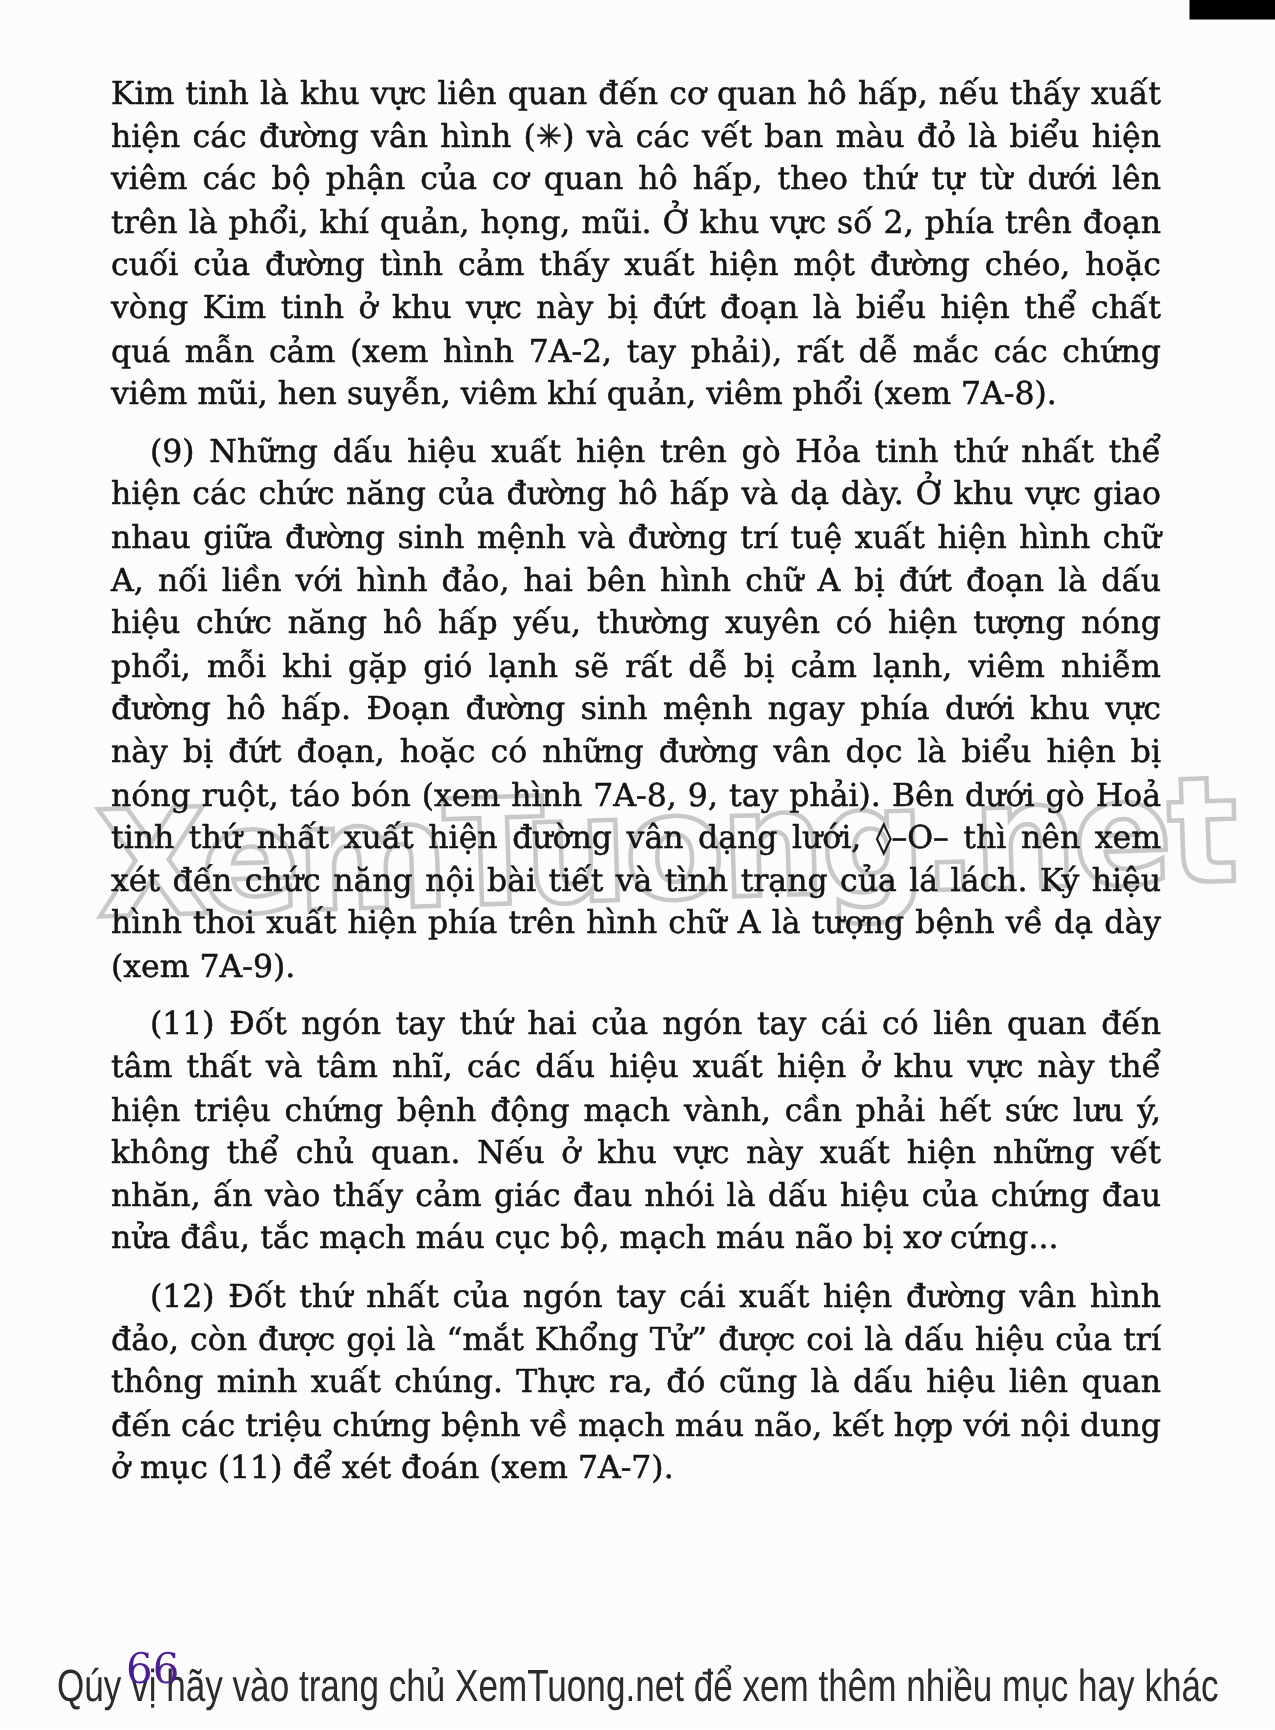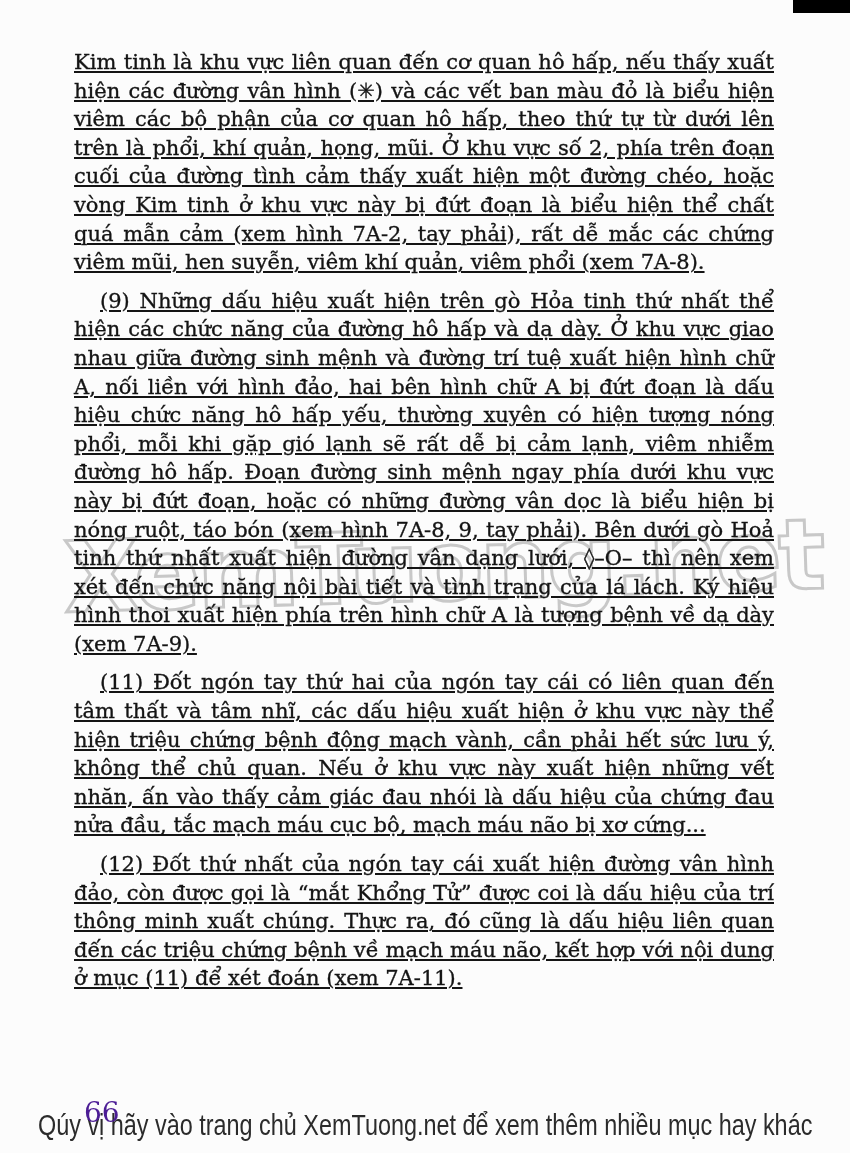--- a/index.html
+++ b/index.html
@@ -41,21 +41,20 @@
     z-index: 1;
     color: #141414;
     font-size: 21px;
     line-height: 28.6px;
     text-align: justify;
     -webkit-text-stroke: 0.35px #141414;
   }
   .text-block p {
     margin: 0 0 10px 0;
     padding: 0;
-    text-decoration: underline;
   }
   .text-block p.indent {
     text-indent: 26px;
   }
   .page-number {
     position: absolute;
     left: 84px;
     top: 1096px;
     z-index: 3;
     font-family: "DejaVu Serif", serif;
@@ -91,20 +90,20 @@
 <div class="page">
 
   <div class="scan-artifact"></div>
 
   <div class="watermark">XemTuong.net</div>
 
   <div class="text-block">
       <p>Kim tinh là khu vực liên quan đến cơ quan hô hấp, nếu thấy xuất hiện các đường vân hình (✳) và các vết ban màu đỏ là biểu hiện viêm các bộ phận của cơ quan hô hấp, theo thứ tự từ dưới lên trên là phổi, khí quản, họng, mũi. Ở khu vực số 2, phía trên đoạn cuối của đường tình cảm thấy xuất hiện một đường chéo, hoặc vòng Kim tinh ở khu vực này bị đứt đoạn là biểu hiện thể chất quá mẫn cảm (xem hình 7A-2, tay phải), rất dễ mắc các chứng viêm mũi, hen suyễn, viêm khí quản, viêm phổi (xem 7A-8).</p>
       <p class="indent">(9) Những dấu hiệu xuất hiện trên gò Hỏa tinh thứ nhất thể hiện các chức năng của đường hô hấp và dạ dày. Ở khu vực giao nhau giữa đường sinh mệnh và đường trí tuệ xuất hiện hình chữ A, nối liền với hình đảo, hai bên hình chữ A bị đứt đoạn là dấu hiệu chức năng hô hấp yếu, thường xuyên có hiện tượng nóng phổi, mỗi khi gặp gió lạnh sẽ rất dễ bị cảm lạnh, viêm nhiễm đường hô hấp. Đoạn đường sinh mệnh ngay phía dưới khu vực này bị đứt đoạn, hoặc có những đường vân dọc là biểu hiện bị nóng ruột, táo bón (xem hình 7A-8, 9, tay phải). Bên dưới gò Hoả tinh thứ nhất xuất hiện đường vân dạng lưới, ◊–O– thì nên xem xét đến chức năng nội bài tiết và tình trạng của lá lách. Ký hiệu hình thoi xuất hiện phía trên hình chữ A là tượng bệnh về dạ dày (xem 7A-9).</p>
       <p class="indent">(11) Đốt ngón tay thứ hai của ngón tay cái có liên quan đến tâm thất và tâm nhĩ, các dấu hiệu xuất hiện ở khu vực này thể hiện triệu chứng bệnh động mạch vành, cần phải hết sức lưu ý, không thể chủ quan. Nếu ở khu vực này xuất hiện những vết nhăn, ấn vào thấy cảm giác đau nhói là dấu hiệu của chứng đau nửa đầu, tắc mạch máu cục bộ, mạch máu não bị xơ cứng...</p>
-      <p class="indent">(12) Đốt thứ nhất của ngón tay cái xuất hiện đường vân hình đảo, còn được gọi là “mắt Khổng Tử” được coi là dấu hiệu của trí thông minh xuất chúng. Thực ra, đó cũng là dấu hiệu liên quan đến các triệu chứng bệnh về mạch máu não, kết hợp với nội dung ở mục (11) để xét đoán (xem 7A-11).</p>
+      <p class="indent">(12) Đốt thứ nhất của ngón tay cái xuất hiện đường vân hình đảo, còn được gọi là “mắt Khổng Tử” được coi là dấu hiệu của trí thông minh xuất chúng. Thực ra, đó cũng là dấu hiệu liên quan đến các triệu chứng bệnh về mạch máu não, kết hợp với nội dung ở mục (11) để xét đoán (xem 7A-7).</p>
     </div>
 
   <div class="page-number">66</div>
 
   <div class="footer-line">Qúy vị hãy vào trang chủ XemTuong.net để xem thêm nhiều mục hay khác</div>
 
 </div>
 
 </body></html>

